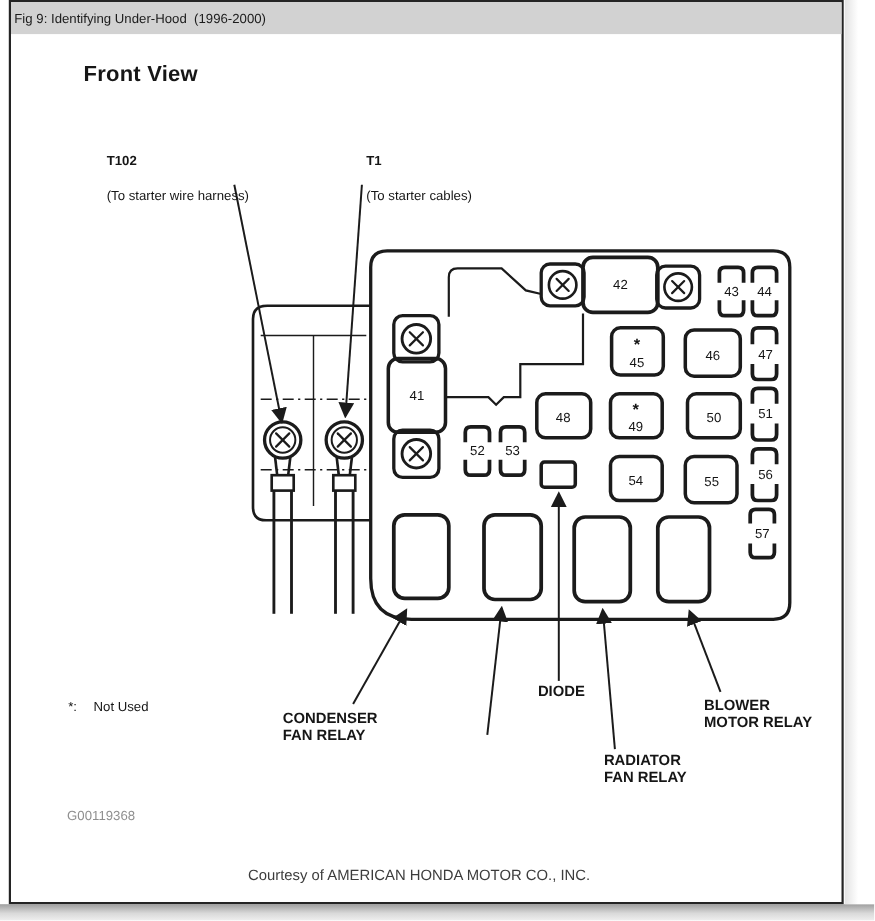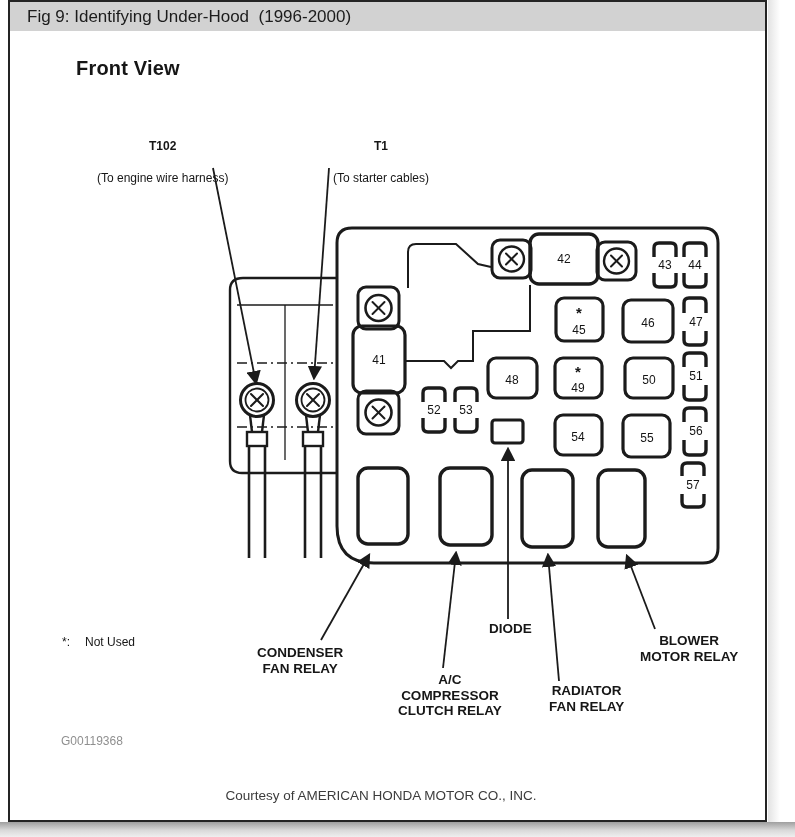--- a/index.html
+++ b/index.html
@@ -5,41 +5,41 @@
   html,body{margin:0;padding:0;background:#ffffff;}
   .stage{position:relative;width:795px;height:837px;overflow:hidden;
          font-family:"Liberation Sans",sans-serif;background:#ffffff;}
   .bottom-band{position:absolute;left:0;top:822px;width:795px;height:15px;
          background:linear-gradient(180deg,#9f9f9f 0%,#d9d9d9 55%,#efefef 100%);}
   .right-shade{position:absolute;left:768px;top:0;width:27px;height:822px;
          background:linear-gradient(90deg,#e3e3e3 0%,#ffffff 45%);}
   .page{position:absolute;left:8px;top:0;width:755px;height:818px;
          background:#ffffff;border:2px solid #242424;}
   .titlebar{position:absolute;left:0;top:0;width:100%;height:29px;background:#d2d2d2;
-         display:flex;align-items:center;padding-left:17px;box-sizing:border-box;
-         font-size:17px;color:#1c1c1c;white-space:pre;}
+         display:flex;align-items:center;padding-left:3px;box-sizing:border-box;
+         font-size:12px;color:#1c1c1c;white-space:pre;}
   .titlebar .hl{background:#ffff00;padding:3px 2px;}
   .lbl{position:absolute;color:#161616;white-space:pre-line;}
   .front-view{left:76px;top:57px;font-size:20px;font-weight:bold;letter-spacing:.2px;}
   .conn-lbl{font-size:12px;line-height:16px;}
   .conn-name{font-weight:bold;}
   .t102{left:97px;top:122px;}
   .t1{left:333px;top:122px;}
   .note{left:62px;top:635px;font-size:12px;}
   .note .sym{display:inline-block;margin-right:15px;}
   .comp{font-size:13.5px;font-weight:bold;line-height:15.5px;}
   .condenser{left:257px;top:645px;}
   .ac{left:398px;top:672px;}
   .diode-lbl{left:489px;top:621px;}
   .radiator{left:549px;top:683px;}
   .blower{left:640px;top:633px;}
   .gcode{left:61px;top:734px;font-size:12px;color:#8f8f8f;font-weight:normal;}
   .courtesy{left:10px;top:788px;width:742px;text-align:center;font-size:13.5px;color:#3c3c3c;}
   svg.art{position:absolute;left:0;top:0;z-index:3;}
-  .page{z-index:1;} .bottom-band{z-index:0;} .lbl{z-index:4;text-align:center;}
+  .page{z-index:1;} .bottom-band{z-index:0;} .lbl{z-index:4;}
   svg.art text{font-family:"Liberation Sans",sans-serif;font-size:12px;fill:#141414;}
   svg.art text.star{font-size:15px;font-weight:bold;}
 </style>
 </head>
 <body>
 
 <div class="stage">
 
   <div class="bottom-band"></div>
   <div class="right-shade"></div>
@@ -209,34 +209,31 @@
         <line x1="559" y1="681" x2="548" y2="555" marker-end="url(#ah)"></line>
         <line x1="655" y1="629" x2="627" y2="556" marker-end="url(#ah)"></line>
       </g>
     </g>
   </svg>
 
   <div class="lbl front-view">Front View</div>
 
   <div class="lbl conn-lbl t102">
     <div class="conn-name">T102</div>
-    <div>(To engine wire harness)</div>
+    <div>(To starter wire harness)</div>
   </div>
   <div class="lbl conn-lbl t1">
     <div class="conn-name">T1</div>
     <div>(To starter cables)</div>
   </div>
 
   <div class="lbl note"><span class="sym">*:</span><span>Not Used</span></div>
 
   <div class="lbl comp condenser">CONDENSER
 FAN RELAY</div>
-  <div class="lbl comp ac">A/C
-COMPRESSOR
-CLUTCH RELAY</div>
   <div class="lbl comp diode-lbl">DIODE</div>
   <div class="lbl comp radiator">RADIATOR
 FAN RELAY</div>
   <div class="lbl comp blower">BLOWER
 MOTOR RELAY</div>
 
   <div class="lbl gcode">G00119368</div>
   <div class="lbl courtesy">Courtesy of AMERICAN HONDA MOTOR CO., INC.</div>
 
 </div>

